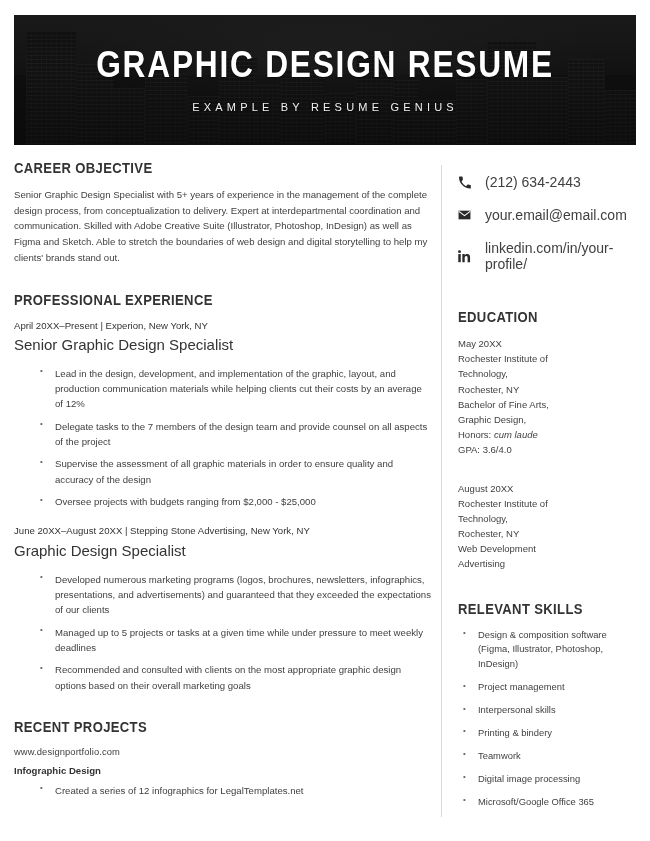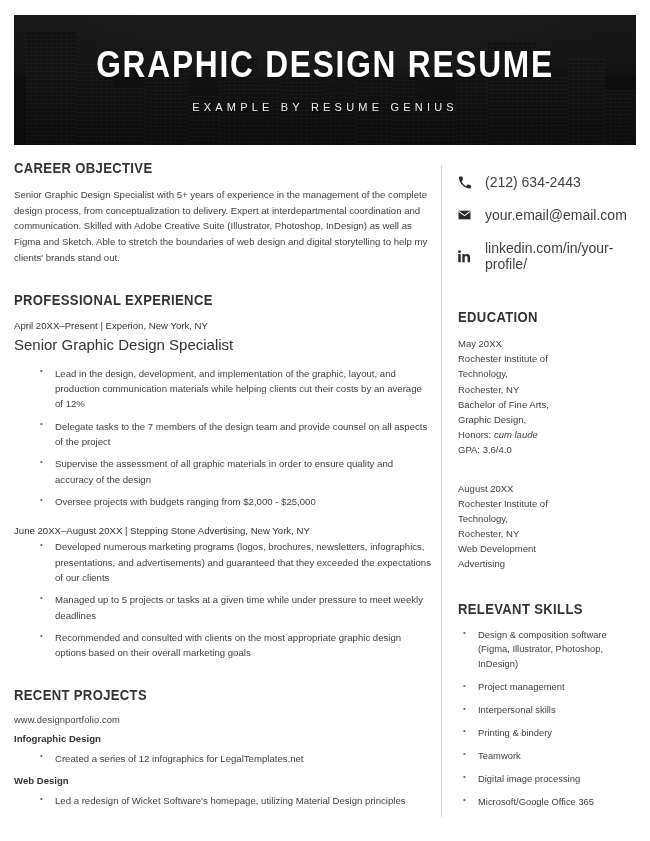--- a/index.html
+++ b/index.html
@@ -205,20 +205,21 @@
             <li>Delegate tasks to the 7 members of the design team and provide counsel on all aspects of the project</li>
             <li>Supervise the assessment of all graphic materials in order to ensure quality and accuracy of the design</li>
             <li>Oversee projects with budgets ranging from $2,000 - $25,000</li>
           </ul>
         </div>
 
         <div class="sp-8"></div>
 
         <div>
           <div class="job-head">June 20XX–August 20XX | Stepping Stone Advertising, New York, NY</div>
+          <div class="job-title">Graphic Design Specialist</div>
           <ul class="bullets">
             <li>Developed numerous marketing programs (logos, brochures, newsletters, infographics, presentations, and advertisements) and guaranteed that they exceeded the expectations of our clients</li>
             <li>Managed up to 5 projects or tasks at a given time while under pressure to meet weekly deadlines</li>
             <li>Recommended and consulted with clients on the most appropriate graphic design options based on their overall marketing goals</li>
           </ul>
         </div>
       </div>
 
       <div class="sp-8"></div>
 
@@ -226,26 +227,20 @@
         <div class="sec-head">RECENT PROJECTS</div>
         <div class="proj-link">www.designportfolio.com</div>
 
         <div>
           <div class="proj-name">Infographic Design</div>
           <ul class="bullets proj-bullets">
             <li>Created a series of 12 infographics for LegalTemplates.net</li>
           </ul>
         </div>
 
-        <div>
-          <div class="proj-name">Web Design</div>
-          <ul class="bullets proj-bullets">
-            <li>Led a redesign of Wicket Software's homepage, utilizing Material Design principles</li>
-          </ul>
-        </div>
       </div>
 
     </div>
 
     <div class="right-col">
 
       <div class="sp-14"></div>
 
       <div class="contact-row">
         <span class="contact-icon">

